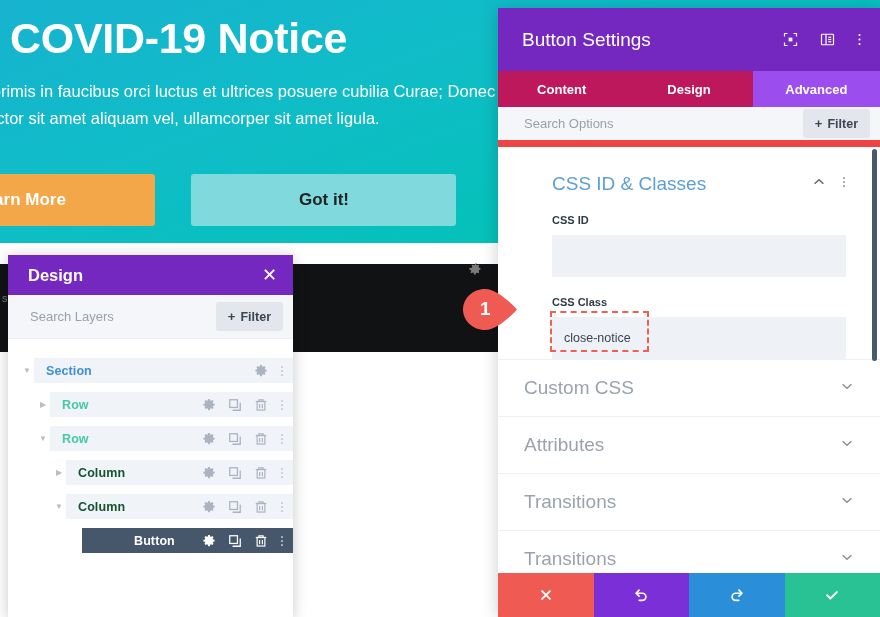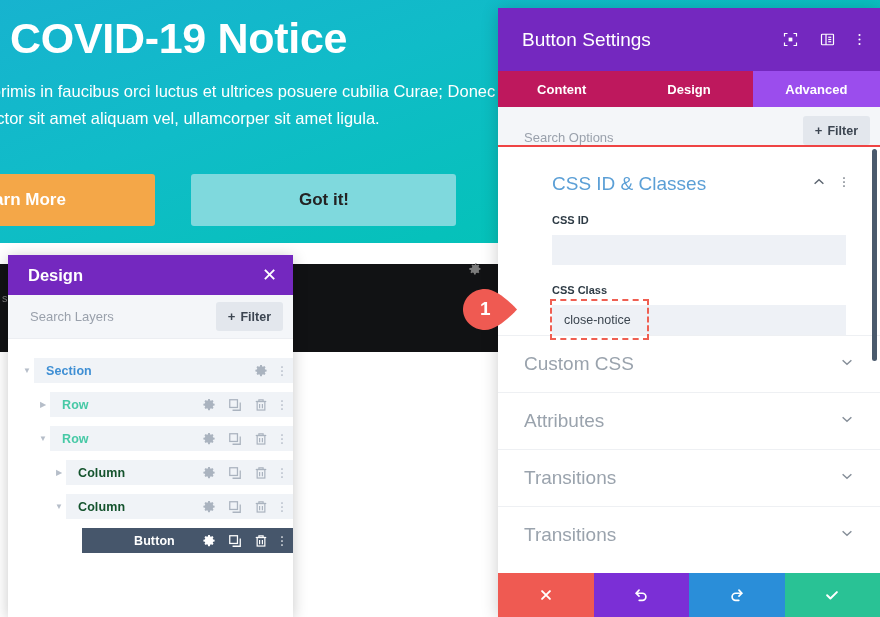--- a/index.html
+++ b/index.html
@@ -122,43 +122,43 @@
 
   .st-tabs { display: flex; height: 36px; flex: 0 0 36px; background: #be185d; }
   .st-tab {
     flex: 1; display: flex; align-items: center; justify-content: center;
     color: #ffffff; font-size: 13px; font-weight: bold; cursor: pointer;
   }
   .st-tab.active { background: #9b4ded; }
 
   .st-search {
     height: 40px; flex: 0 0 40px; background: #f4f6f9;
-    display: flex; align-items: flex-end; padding: 0 10px 0 26px;
-    justify-content: space-between; border-bottom: 2px solid #ef4444;
+    display: flex; align-items: center; padding: 0 10px 0 26px;
+    justify-content: space-between; border-bottom: 7px solid #ef4444;
   }
   .st-search-input {
     border: none; background: transparent; outline: none;
     font-size: 13px; color: #2b2b2b; width: 220px;
     font-family: "Liberation Sans", sans-serif;
   }
   .st-search-input::placeholder { color: #9aa1ac; }
 
   .st-scroll { flex: 1; position: relative; overflow: hidden; background: #fff; }
 
   .grp-open { padding: 26px 34px 0 26px; margin-left: 28px; }
   .grp-open-head { display: flex; align-items: center; justify-content: space-between; }
   .grp-open-title { color: #5b9fd6; font-size: 19px; }
   .grp-open-ctrls { display: flex; align-items: center; gap: 16px; color: #667; }
 
   .field { margin-top: 19px; }
   .field-label {
     font-size: 11px; font-weight: bold; color: #2e3b45; margin-bottom: 9px;
   }
   .field-input {
-    width: 100%; height: 30px; background: #eef1f6; border: none; outline: none;
+    width: 100%; height: 42px; background: #eef1f6; border: none; outline: none;
     font-size: 12.5px; color: #3b454f; padding: 0 12px;
     font-family: "Liberation Sans", sans-serif;
   }
   .field-wrap { position: relative; }
   .highlight-box {
     position: absolute; left: -2px; top: -6px; width: 99px; height: 41px;
     border: 2px dashed #ef5f52; pointer-events: none;
   }
 
   .grp-closed {

